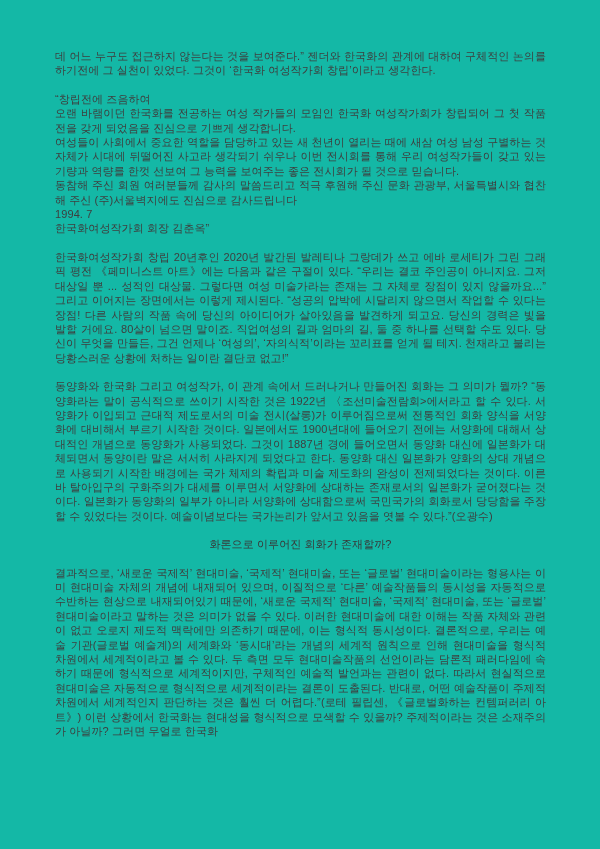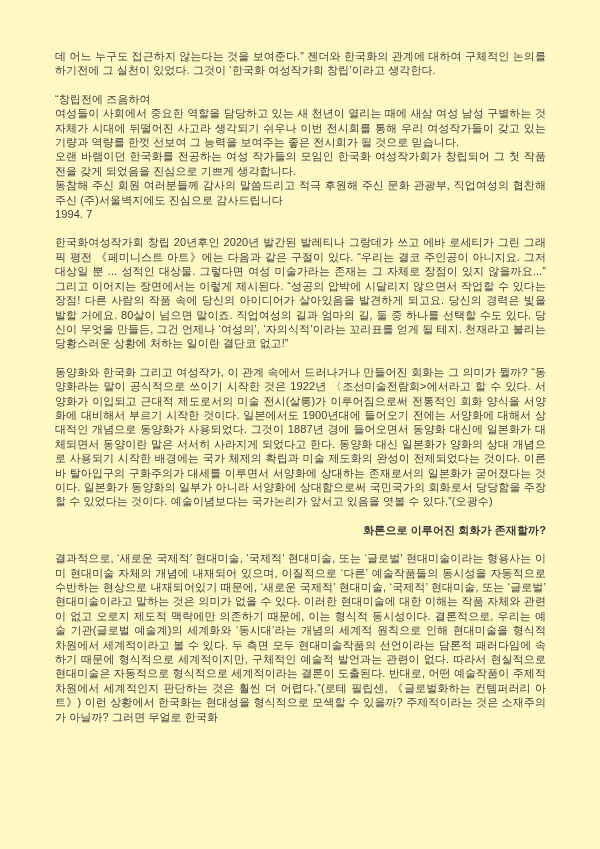--- a/index.html
+++ b/index.html
@@ -5,21 +5,21 @@
   html, body {
     margin: 0;
     padding: 0;
     background: #ffffff;
   }
   .page {
     position: relative;
     width: 600px;
     height: 849px;
     box-sizing: border-box;
-    background: #fef9c3;
+    background: #14b8a6;
     padding: 49px 54px 12px 55px;
     font-family: "Liberation Sans", "DejaVu Sans", sans-serif;
     font-size: 11px;
     line-height: 14.4px;
     color: #3e3e3e;
     text-align: justify;
     word-break: break-all;
     overflow: hidden;
     letter-spacing: 0.1px;
   }
@@ -27,39 +27,40 @@
     margin: 0 0 14px 0;
   }
   .quote-block {
     margin: 0 0 14px 0;
   }
   .qline {
     margin: 0;
   }
   .heading {
     font-size: 11px;
-    font-weight: bold;
+    font-weight: normal;
     color: #383838;
     margin: 1px 0 14px 0;
-    text-align: right;
+    text-align: center;
   }
 </style>
 </head>
 <body>
 
 <div class="page">
 
   <p class="para">데 어느 누구도 접근하지 않는다는 것을 보여준다.” 젠더와 한국화의 관계에 대하여 구체적인 논의를 하기전에 그 실천이 있었다. 그것이 ‘한국화 여성작가회 창립’이라고 생각한다.</p>
 
   <div class="quote-block">
     <div class="qline">“창립전에 즈음하여</div>
+    <div class="qline">오랜 바램이던 한국화를 전공하는 여성 작가들의 모임인 한국화 여성작가회가 창립되어 그 첫 작품전을 갖게 되었음을 진심으로 기쁘게 생각합니다.</div>
     <div class="qline">여성들이 사회에서 중요한 역할을 담당하고 있는 새 천년이 열리는 때에 새삼 여성 남성 구별하는 것 자체가 시대에 뒤떨어진 사고라 생각되기 쉬우나 이번 전시회를 통해 우리 여성작가들이 갖고 있는 기량과 역량를 한껏 선보여 그 능력을 보여주는 좋은 전시회가 될 것으로 믿습니다.</div>
-    <div class="qline">오랜 바램이던 한국화를 전공하는 여성 작가들의 모임인 한국화 여성작가회가 창립되어 그 첫 작품전을 갖게 되었음을 진심으로 기쁘게 생각합니다.</div>
-    <div class="qline">동참해 주신 회원 여러분들께 감사의 말씀드리고 적극 후원해 주신 문화 관광부, 직업여성의 협찬해 주신 (주)서울벽지에도 진심으로 감사드립니다</div>
+    <div class="qline">동참해 주신 회원 여러분들께 감사의 말씀드리고 적극 후원해 주신 문화 관광부, 서울특별시와 협찬해 주신 (주)서울벽지에도 진심으로 감사드립니다</div>
     <div class="qline">1994. 7</div>
+    <div class="qline">한국화여성작가회 회장 김춘옥”</div>
   </div>
 
   <p class="para">한국화여성작가회 창립 20년후인 2020년 발간된 발레티나 그랑데가 쓰고 에바 로세티가 그린 그래픽 평전 《페미니스트 아트》에는 다음과 같은 구절이 있다. “우리는 결코 주인공이 아니지요. 그저 대상일 뿐 ... 성적인 대상물. 그렇다면 여성 미술가라는 존재는 그 자체로 장점이 있지 않을까요...” 그리고 이어지는 장면에서는 이렇게 제시된다. “성공의 압박에 시달리지 않으면서 작업할 수 있다는 장점! 다른 사람의 작품 속에 당신의 아이디어가 살아있음을 발견하게 되고요. 당신의 경력은 빛을 발할 거에요. 80살이 넘으면 말이죠. 직업여성의 길과 엄마의 길, 둘 중 하나를 선택할 수도 있다. 당신이 무엇을 만들든, 그건 언제나 ‘여성의’, ‘자의식적’이라는 꼬리표를 얻게 될 테지. 천재라고 불리는 당황스러운 상황에 처하는 일이란 결단코 없고!”</p>
 
   <p class="para">동양화와 한국화 그리고 여성작가, 이 관계 속에서 드러나거나 만들어진 회화는 그 의미가 뭘까? “동양화라는 말이 공식적으로 쓰이기 시작한 것은 1922년 〈조선미술전람회&gt;에서라고 할 수 있다. 서양화가 이입되고 근대적 제도로서의 미술 전시(살롱)가 이루어짐으로써 전통적인 회화 양식을 서양화에 대비해서 부르기 시작한 것이다. 일본에서도 1900년대에 들어오기 전에는 서양화에 대해서 상대적인 개념으로 동양화가 사용되었다. 그것이 1887년 경에 들어오면서 동양화 대신에 일본화가 대체되면서 동양이란 말은 서서히 사라지게 되었다고 한다. 동양화 대신 일본화가 양화의 상대 개념으로 사용되기 시작한 배경에는 국가 체제의 확립과 미술 제도화의 완성이 전제되었다는 것이다. 이른바 탈아입구의 구화주의가 대세를 이루면서 서양화에 상대하는 존재로서의 일본화가 굳어졌다는 것이다. 일본화가 동양화의 일부가 아니라 서양화에 상대함으로써 국민국가의 회화로서 당당함을 주장할 수 있었다는 것이다. 예술이념보다는 국가논리가 앞서고 있음을 엿볼 수 있다.”(오광수)</p>
 
   <h2 class="heading">화론으로 이루어진 회화가 존재할까?</h2>
 
 
   <p class="para">결과적으로, ‘새로운 국제적’ 현대미술, ‘국제적’ 현대미술, 또는 ‘글로벌’ 현대미술이라는 형용사는 이미 현대미술 자체의 개념에 내재되어 있으며, 이질적으로 ‘다른’ 예술작품들의 동시성을 자동적으로 수반하는 현상으로 내재되어있기 때문에, ‘새로운 국제적’ 현대미술, ‘국제적’ 현대미술, 또는 ‘글로벌’ 현대미술이라고 말하는 것은 의미가 없을 수 있다. 이러한 현대미술에 대한 이해는 작품 자체와 관련이 없고 오로지 제도적 맥락에만 의존하기 때문에, 이는 형식적 동시성이다. 결론적으로, 우리는 예술 기관(글로벌 예술계)의 세계화와 ‘동시대’라는 개념의 세계적 원칙으로 인해 현대미술을 형식적 차원에서 세계적이라고 볼 수 있다. 두 측면 모두 현대미술작품의 선언이라는 담론적 패러다임에 속하기 때문에 형식적으로 세계적이지만, 구체적인 예술적 발언과는 관련이 없다. 따라서 현실적으로 현대미술은 자동적으로 형식적으로 세계적이라는 결론이 도출된다. 반대로, 어떤 예술작품이 주제적 차원에서 세계적인지 판단하는 것은 훨씬 더 어렵다.”(로테 필립센, 《글로벌화하는 컨템퍼러리 아트》) 이런 상황에서 한국화는 현대성을 형식적으로 모색할 수 있을까? 주제적이라는 것은 소재주의가 아닐까? 그러면 무얼로 한국화</p>

